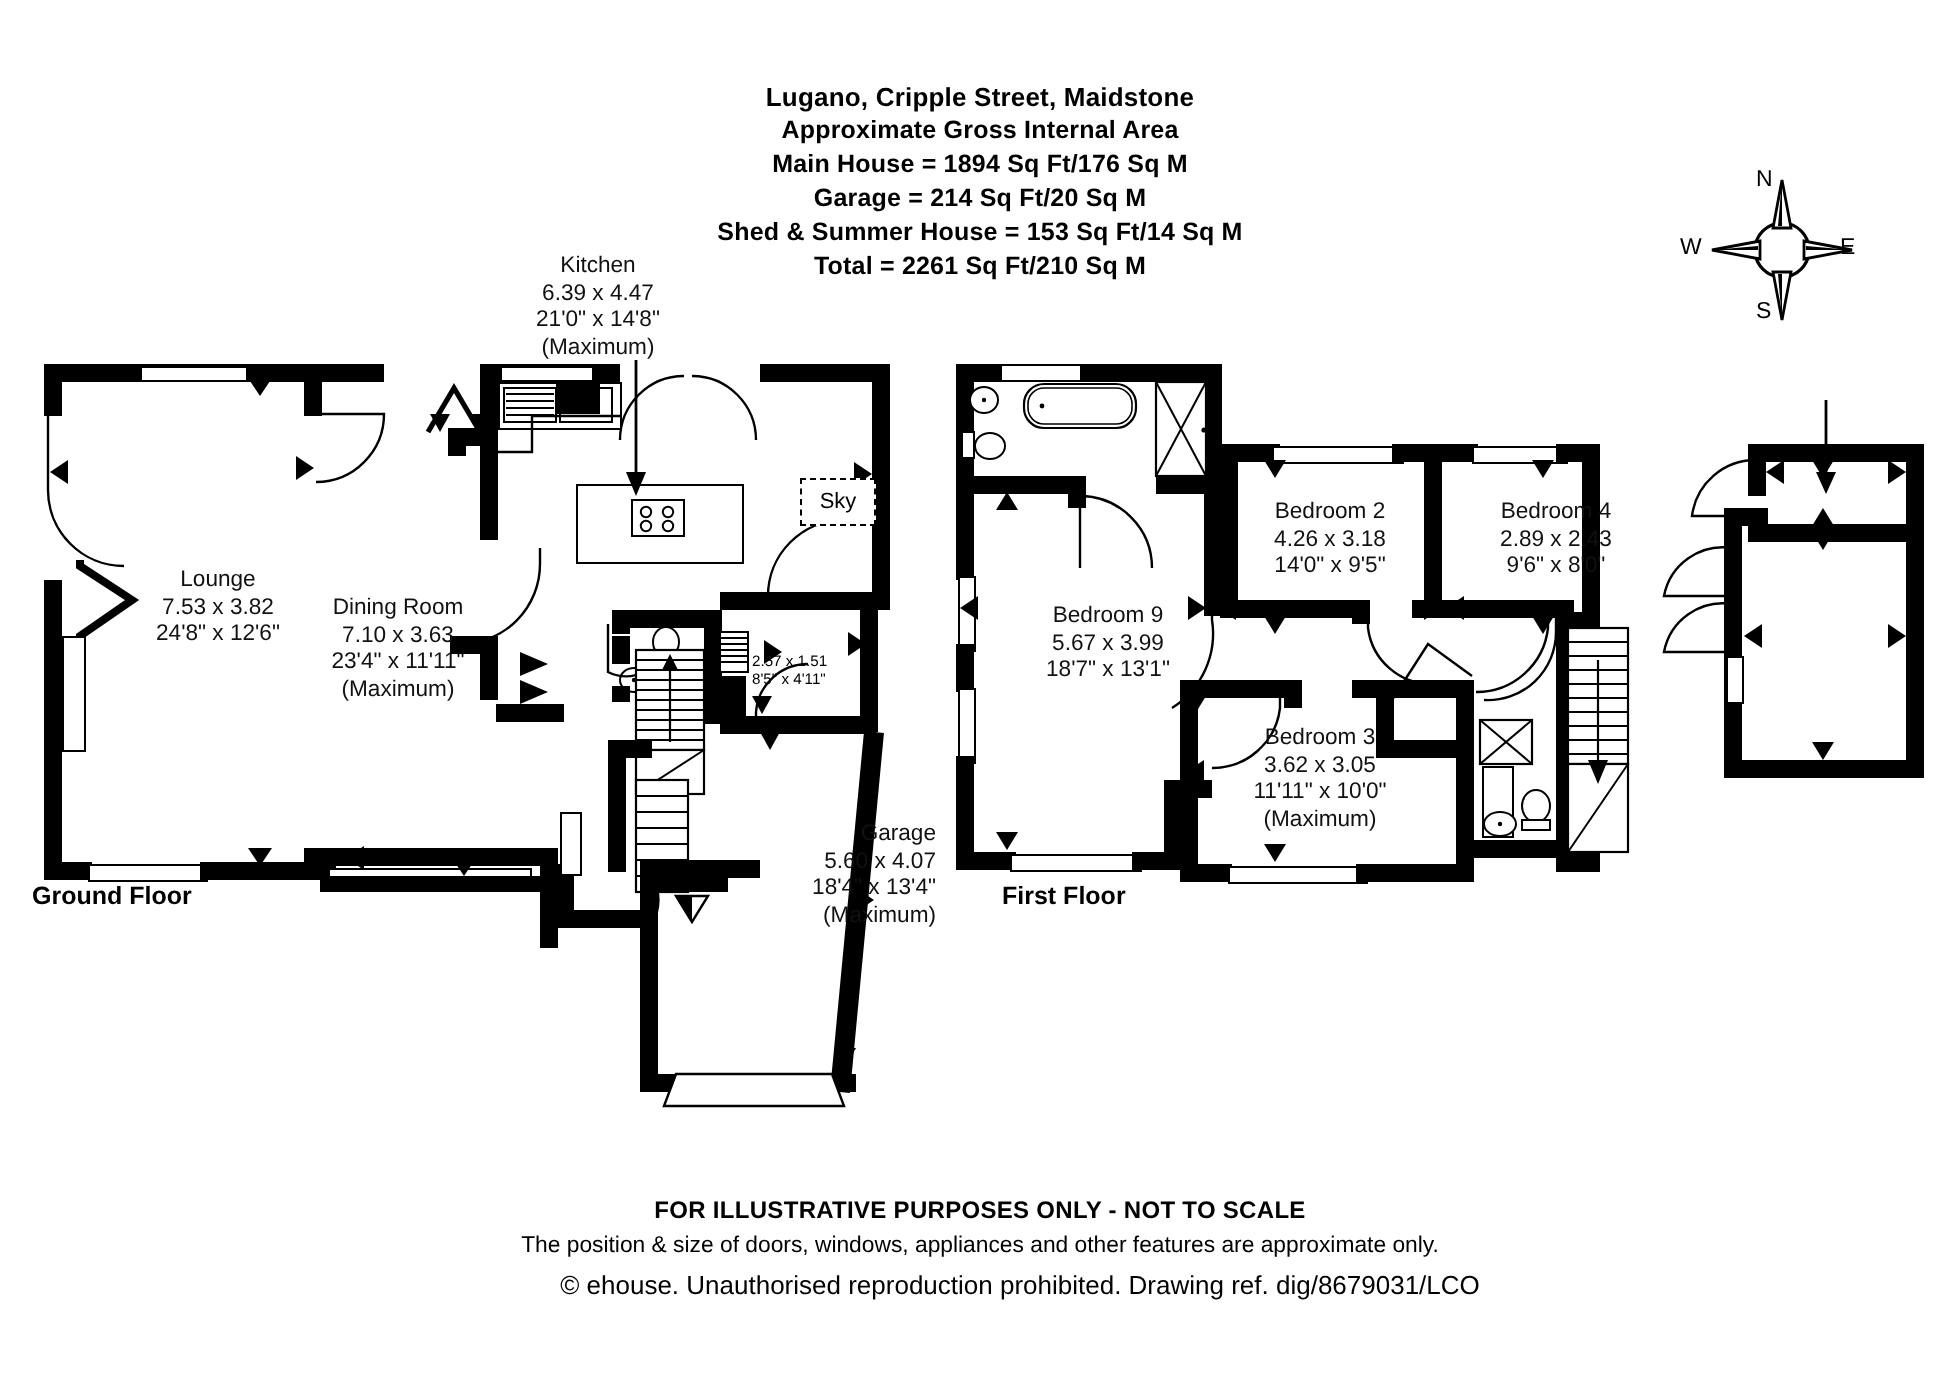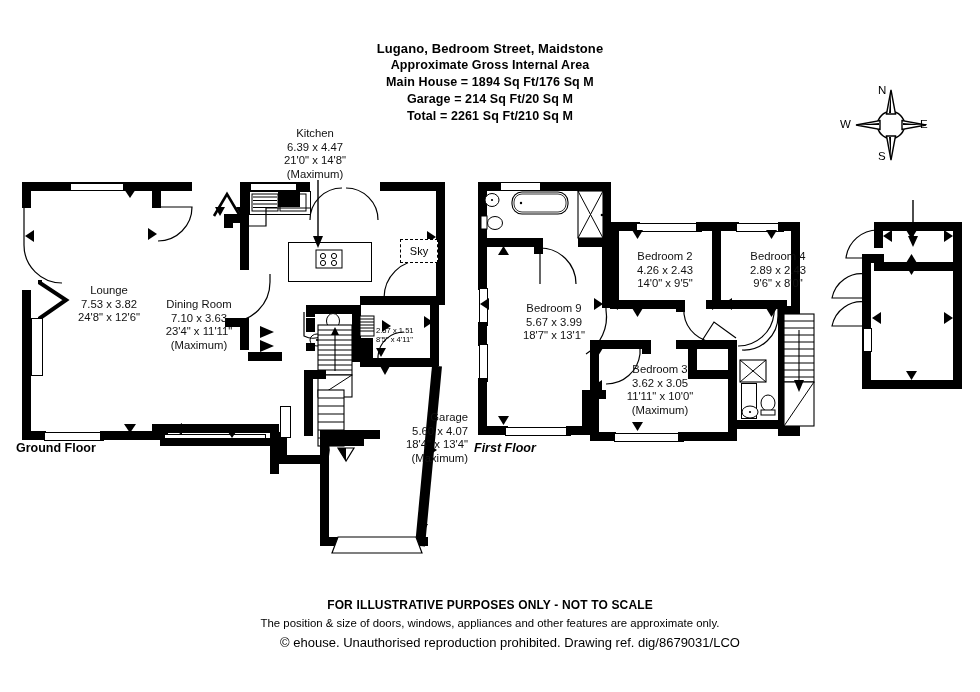--- a/index.html
+++ b/index.html
@@ -36,24 +36,25 @@
   .thin{position:absolute;border:1.1px solid #000;background:#fff;}
   .svgl{position:absolute;overflow:visible;}
   svg{display:block;overflow:visible;}
 </style>
 </head>
 <body>
 
 <div class="stage">
 
   <div class="header">
-    <div class="ln title">Lugano, Bedroom Street, Maidstone</div>
+    <div class="ln title">Lugano, Cripple Street, Maidstone</div>
     <div class="ln">Approximate Gross Internal Area</div>
     <div class="ln">Main House = 1894 Sq Ft/176 Sq M</div>
     <div class="ln">Garage = 214 Sq Ft/20 Sq M</div>
+    <div class="ln">Shed &amp; Summer House = 153 Sq Ft/14 Sq M</div>
     <div class="ln">Total = 2261 Sq Ft/210 Sq M</div>
   </div>
 
   <div class="svgl" style="left:836px;top:84px;">
     <svg width="110" height="82" viewBox="0 0 110 82">
       <circle cx="55" cy="41" r="13.5" fill="#fff" stroke="#000" stroke-width="1.6"></circle>
       <polygon points="55,6 50.5,30 59.5,30" fill="#fff" stroke="#000" stroke-width="1.4"></polygon>
       <polygon points="55,76 50.5,52 59.5,52" fill="#fff" stroke="#000" stroke-width="1.4"></polygon>
       <polygon points="20,41 44,36.5 44,45.5" fill="#fff" stroke="#000" stroke-width="1.4"></polygon>
       <polygon points="90,41 66,36.5 66,45.5" fill="#fff" stroke="#000" stroke-width="1.4"></polygon>
@@ -384,21 +385,21 @@
     <span class="nm">24'8" x 12'6"</span>
   </div>
 
   <div class="roomlbl" style="left:124px;top:298px;width:150px;">
     <span class="nm">Dining Room</span>
     <span class="nm">7.10 x 3.63</span>
     <span class="nm">23'4" x 11'11"</span>
     <span class="nm">(Maximum)</span>
   </div>
 
-  <div class="roomlbl" style="left:255px;top:127px;width:120px;">
+  <div class="roomlbl" style="left:239px;top:127px;width:120px;">
     <span class="nm">Kitchen</span>
     <span class="nm">6.39 x 4.47</span>
     <span class="nm">21'0" x 14'8"</span>
     <span class="nm">(Maximum)</span>
   </div>
   <div class="svgl" style="left:312px;top:180px;">
     <svg width="12" height="68">
         <line x1="6" y1="0" x2="6" y2="58" stroke="#000" stroke-width="1.4"></line>
         <polygon points="6,68 1,56 11,56" fill="#000"></polygon>
       </svg>
@@ -659,38 +660,38 @@
   </div>
 
   <div class="roomlbl" style="left:494px;top:302px;width:120px;">
     <span class="nm">Bedroom 9</span>
     <span class="nm">5.67 x 3.99</span>
     <span class="nm">18'7" x 13'1"</span>
   </div>
 
   <div class="roomlbl" style="left:608px;top:250px;width:114px;">
     <span class="nm">Bedroom 2</span>
-    <span class="nm">4.26 x 2.43</span>
+    <span class="nm">4.26 x 3.18</span>
     <span class="nm">14'0" x 9'5"</span>
   </div>
 
   <div class="roomlbl" style="left:722px;top:250px;width:112px;">
     <span class="nm">Bedroom 4</span>
     <span class="nm">2.89 x 2.43</span>
     <span class="nm">9'6" x 8'0"</span>
   </div>
 
   <div class="roomlbl" style="left:596px;top:363px;width:128px;">
     <span class="nm">Bedroom 3</span>
     <span class="nm">3.62 x 3.05</span>
     <span class="nm">11'11" x 10'0"</span>
     <span class="nm">(Maximum)</span>
   </div>
 
-  <div class="floorlbl" style="left:474px;top:441px;font-style:italic;">First Floor</div>
+  <div class="floorlbl" style="left:501px;top:441px;">First Floor</div>
 
   <div class="abs" style="left:0;top:0;width:980px;height:470px;">
 
     <div class="w" style="left:874px;top:222px;width:88px;height:9px;"></div>
     <div class="w" style="left:953px;top:222px;width:9px;height:62px;"></div>
     <div class="w" style="left:874px;top:222px;width:9px;height:26px;"></div>
     <div class="w" style="left:874px;top:262px;width:88px;height:9px;"></div>
     <div class="svgl" style="left:844px;top:228px;">
       <svg width="36" height="32">
           <path d="M34 2 A32 32 0 0 0 2 30 L32 30" fill="none" stroke="#000" stroke-width="1.2"></path>

